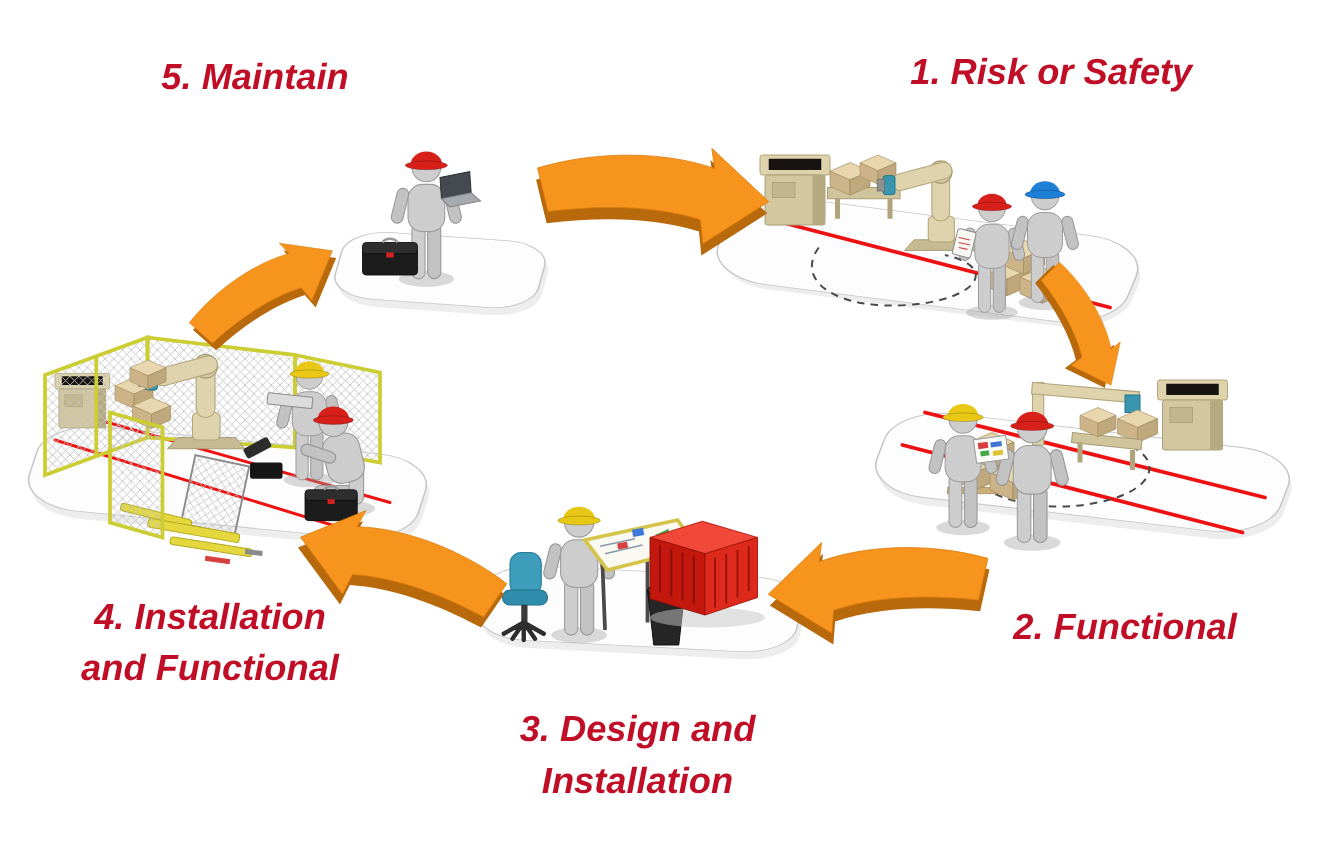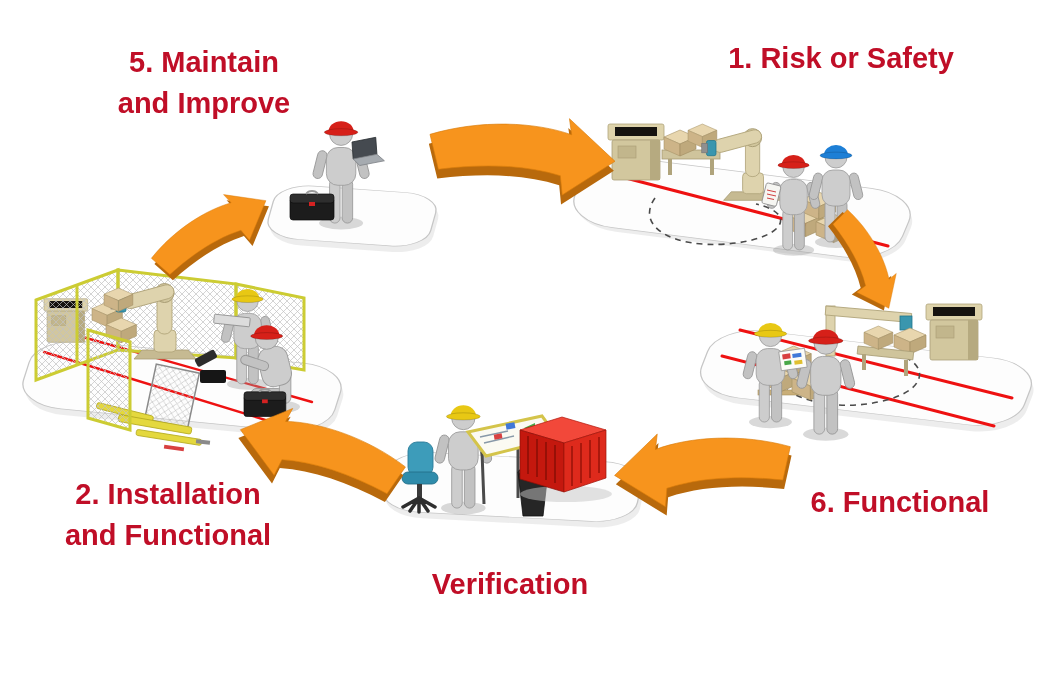--- a/index.html
+++ b/index.html
@@ -1,20 +1,20 @@
 <!DOCTYPE html>
 <html style="--label-red: #c00e27; --arrow-orange: #f7941d; --arrow-orange-dark: #b8690c; --floor-line-red: #ee1111; --fence-yellow: #cccc33; --hat-red: #d62019; --hat-yellow: #e8c814; --hat-blue: #1d7fd6;"><head>
 <meta charset="utf-8">
 <style>
   html,body{margin:0;padding:0;background:#ffffff;}
   .canvas{position:relative;width:1056px;height:679px;background:#ffffff;overflow:hidden;
           font-family:"Liberation Sans",sans-serif;}
   .step-label{position:absolute;color:var(--label-red,#c00e27);font-weight:bold;
               font-size:29px;line-height:1.42;text-align:center;letter-spacing:0px;}
-  .step-label .line{display:block;}
+  .step-label .line{display:block;font-style:italic;}
   .label-1{left:708px;top:38px;width:266px;}
   .label-5{left:92px;top:42px;width:224px;}
   .label-2{left:774px;top:482px;width:252px;}
   .label-3{left:398px;top:564px;width:224px;}
   .label-4{left:40px;top:474px;width:256px;}
   svg.diagram{position:absolute;left:0;top:0;}
   .platform{fill:#fdfdfd;stroke:#c6c6c6;stroke-width:1.3;}
   .platform-shadow{fill:#e4e4e4;opacity:.65;}
   .redline{stroke:var(--floor-line-red,#ee1111);stroke-width:3;fill:none;stroke-linecap:round;}
   .redline-thin{stroke:var(--floor-line-red,#ee1111);stroke-width:2.4;fill:none;stroke-linecap:round;}
@@ -253,27 +253,27 @@
       <use href="#sym-arrow" transform="translate(703,465) rotate(-8) scale(-1,1) translate(-95,-40)"></use>
       <use href="#sym-arrow" transform="translate(322,452) rotate(14) scale(-0.95,0.95) translate(-95,-40)"></use>
       <use href="#sym-arrow" transform="translate(210,232) rotate(-28) scale(0.72) translate(-95,-40)"></use>
     </g>
   </svg>
 
   <div class="step-label label-1">
     <span class="line">1. Risk or Safety</span>
   </div>
   <div class="step-label label-2">
-    <span class="line">6. Functional</span>
+    <span class="line">2. Functional</span>
   </div>
   <div class="step-label label-3">
-    <span class="line">Verification</span>
+    <span class="line">3. Design and</span>
+    <span class="line">Installation</span>
   </div>
   <div class="step-label label-4">
-    <span class="line">2. Installation</span>
+    <span class="line">4. Installation</span>
     <span class="line">and Functional</span>
   </div>
   <div class="step-label label-5">
     <span class="line">5. Maintain</span>
-    <span class="line">and Improve</span>
   </div>
 
 </div>
 
 </body></html>

